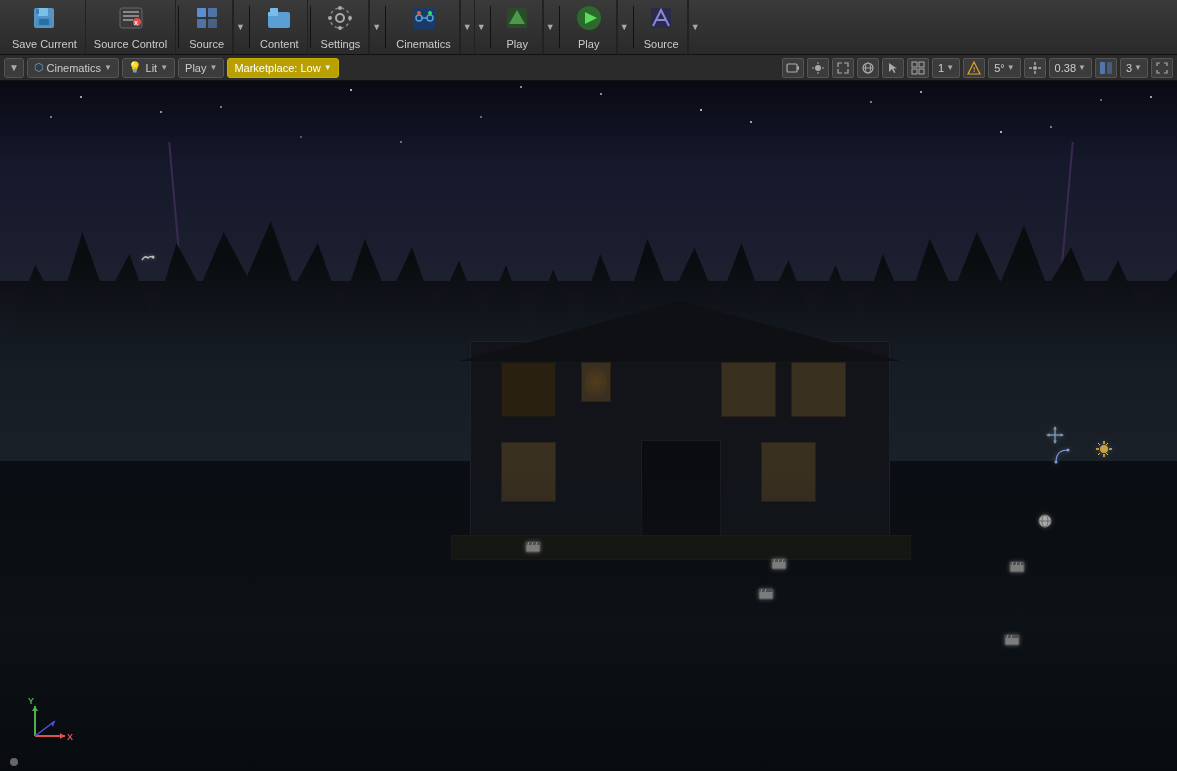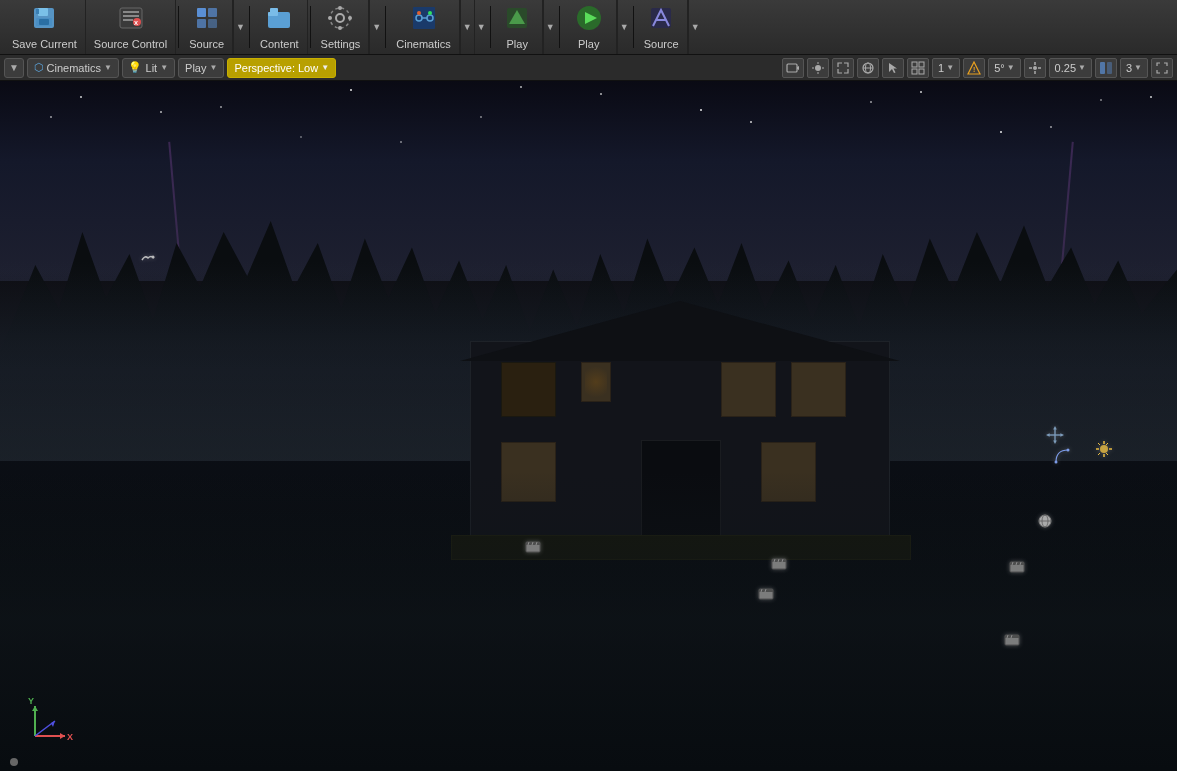--- a/index.html
+++ b/index.html
@@ -472,21 +472,21 @@
     <span>Lit</span>
     <span class="small-arrow">▼</span>
   </div>
 
   <div class="vp-btn">
     <span>Play</span>
     <span class="small-arrow">▼</span>
   </div>
 
   <div class="vp-btn yellow-bg">
-    <span>Perspective: Low</span>
+    <span>Marketplace: Low</span>
     <span class="small-arrow" style="color:#eee;">▼</span>
   </div>
 
   <div class="vp-spacer"></div>
 
   <div class="vp-icon-btn" title="Camera">
     <svg width="14" height="14" viewBox="0 0 14 14" fill="none">
       <rect x="1" y="3" width="10" height="8" rx="1" stroke="#aaa" stroke-width="1.2" fill="none"></rect>
       <polygon points="11,6 13,5 13,9 11,8" fill="#aaa"></polygon>
     </svg>
@@ -555,21 +555,21 @@
     <svg width="14" height="14" viewBox="0 0 14 14" fill="none">
       <circle cx="7" cy="7" r="2" fill="#aaa"></circle>
       <line x1="1" y1="7" x2="4" y2="7" stroke="#aaa" stroke-width="1.5"></line>
       <line x1="10" y1="7" x2="13" y2="7" stroke="#aaa" stroke-width="1.5"></line>
       <line x1="7" y1="1" x2="7" y2="4" stroke="#aaa" stroke-width="1.5"></line>
       <line x1="7" y1="10" x2="7" y2="13" stroke="#aaa" stroke-width="1.5"></line>
     </svg>
   </div>
 
   <div class="vp-value-btn">
-    <span>0.25</span>
+    <span>0.38</span>
     <span style="font-size:8px; color:#aaa;">▼</span>
   </div>
 
   <div class="vp-icon-btn" title="Snap">
     <svg width="14" height="14" viewBox="0 0 14 14" fill="none">
       <rect x="1" y="1" width="5" height="12" rx="1" fill="#5a8fd4" opacity="0.7"></rect>
       <rect x="8" y="1" width="5" height="12" rx="1" fill="#5a8fd4" opacity="0.4"></rect>
     </svg>
   </div>
 

